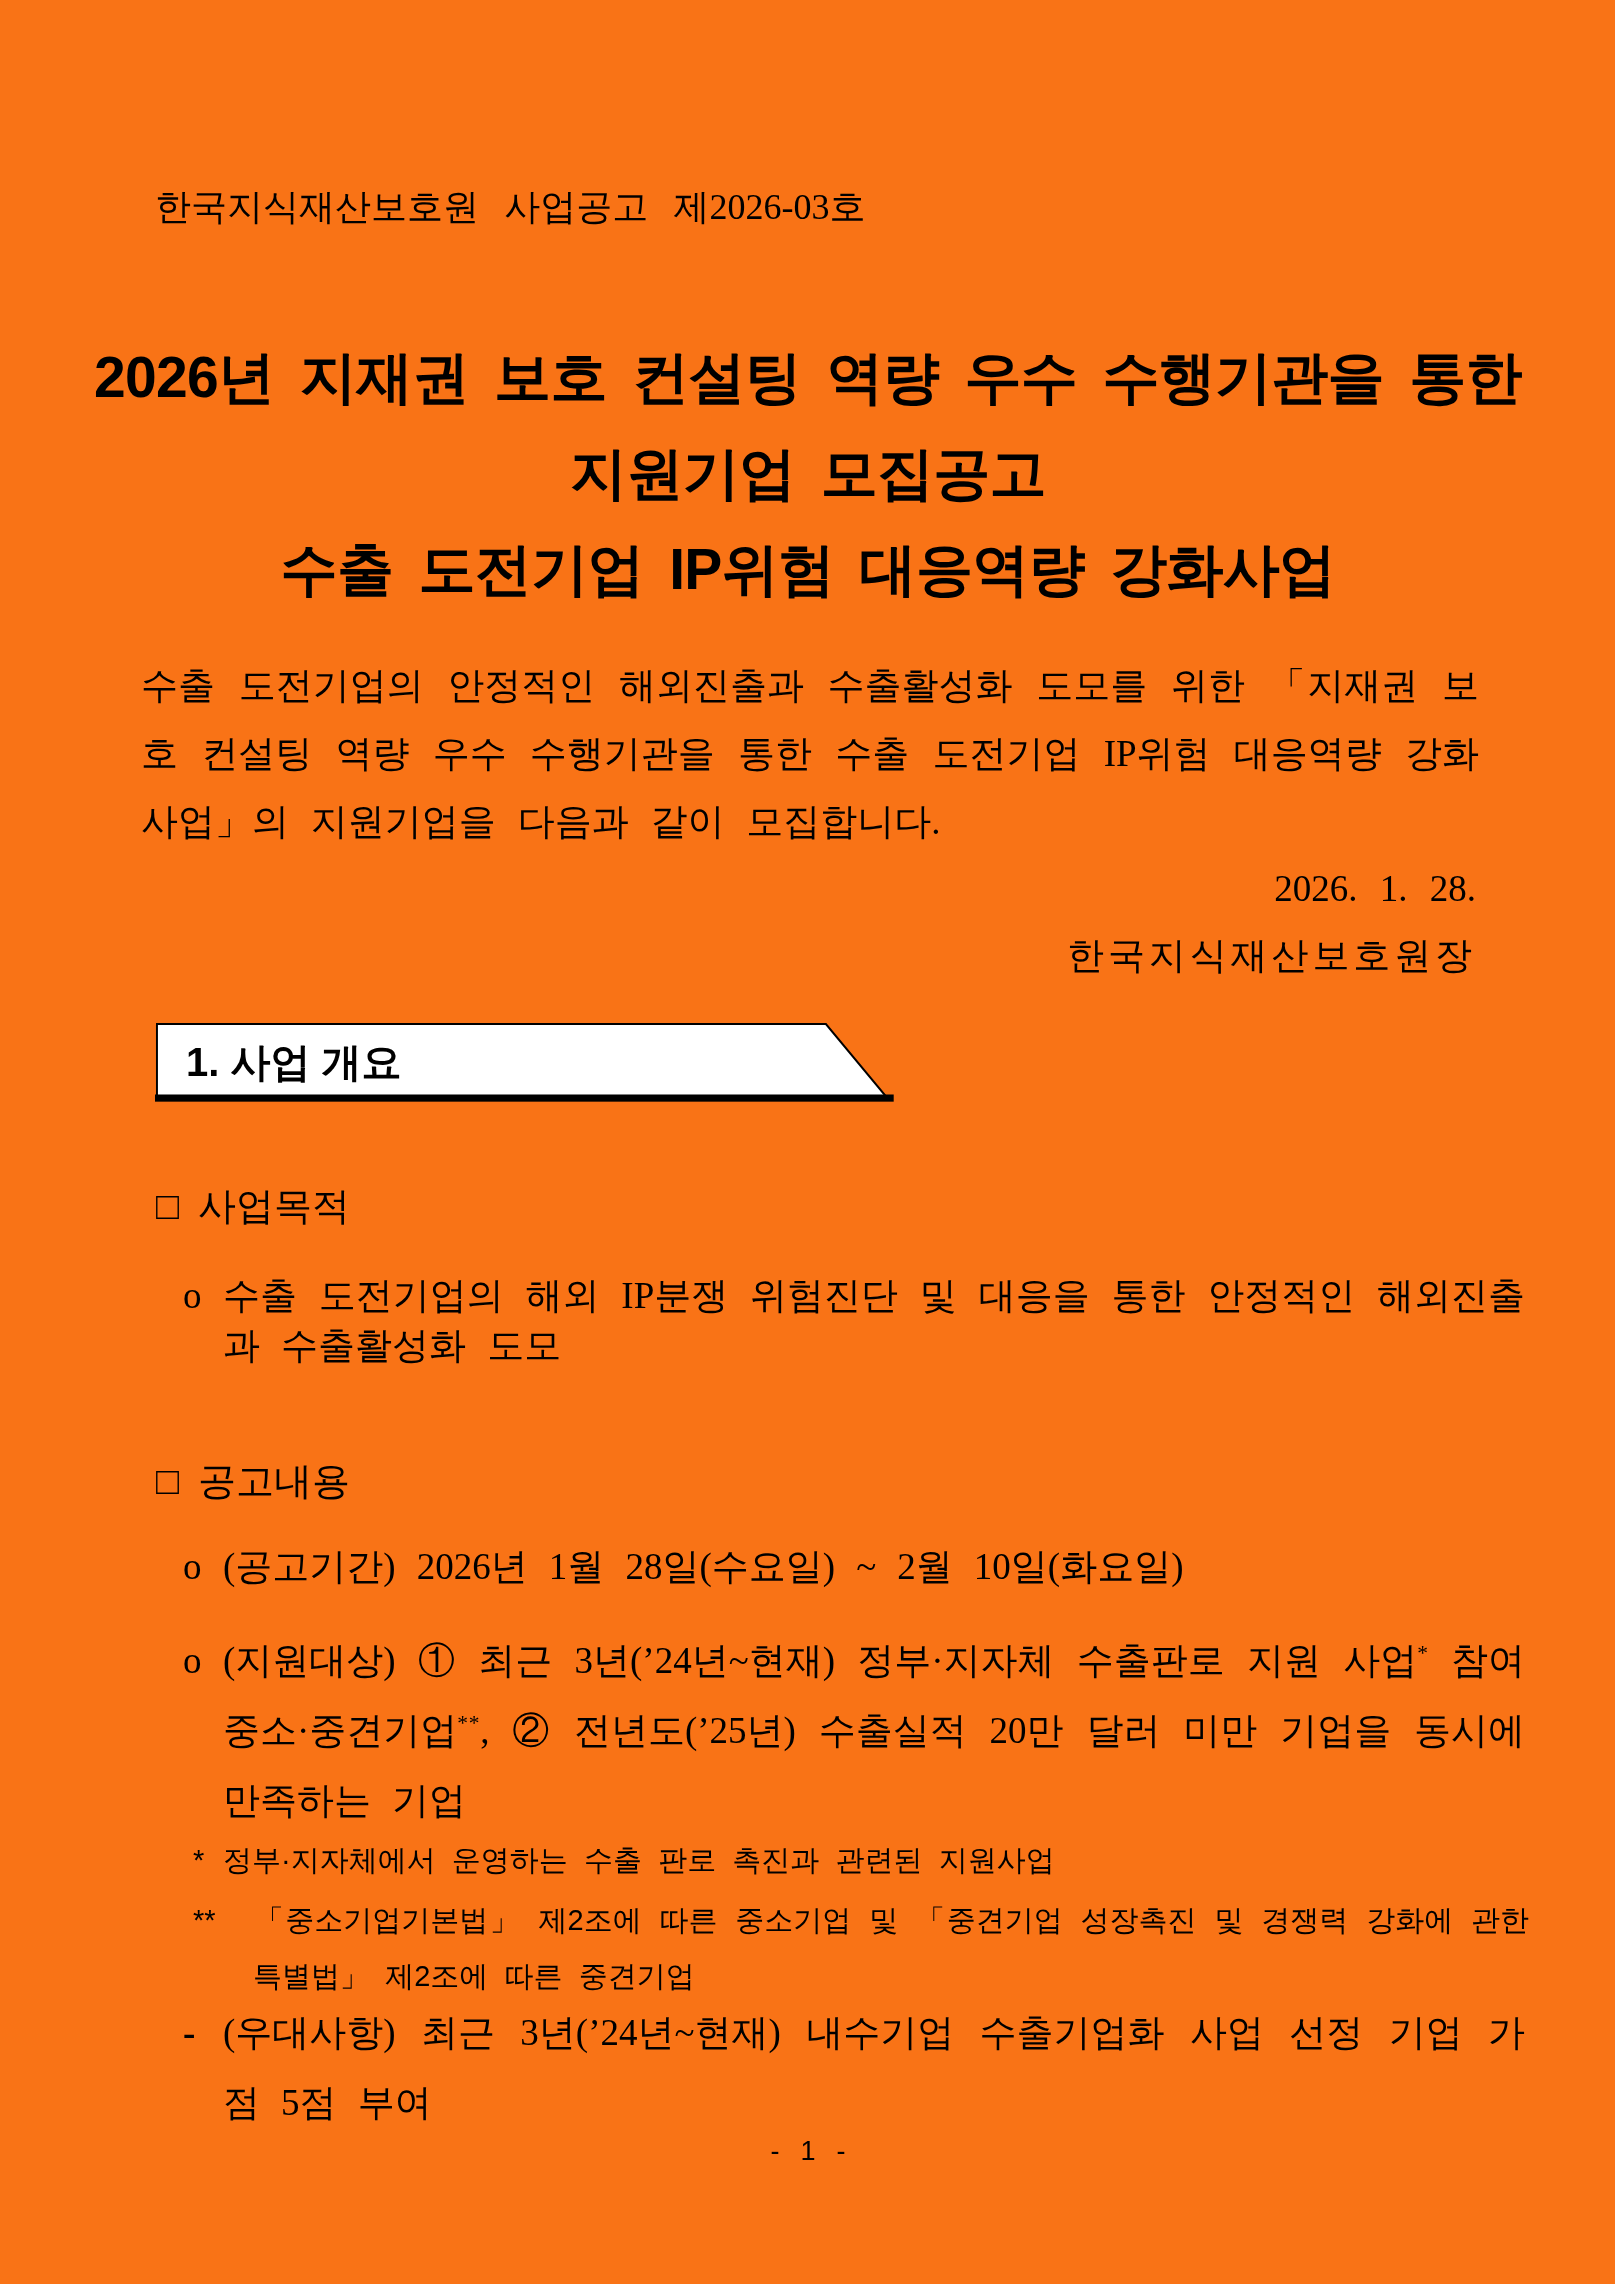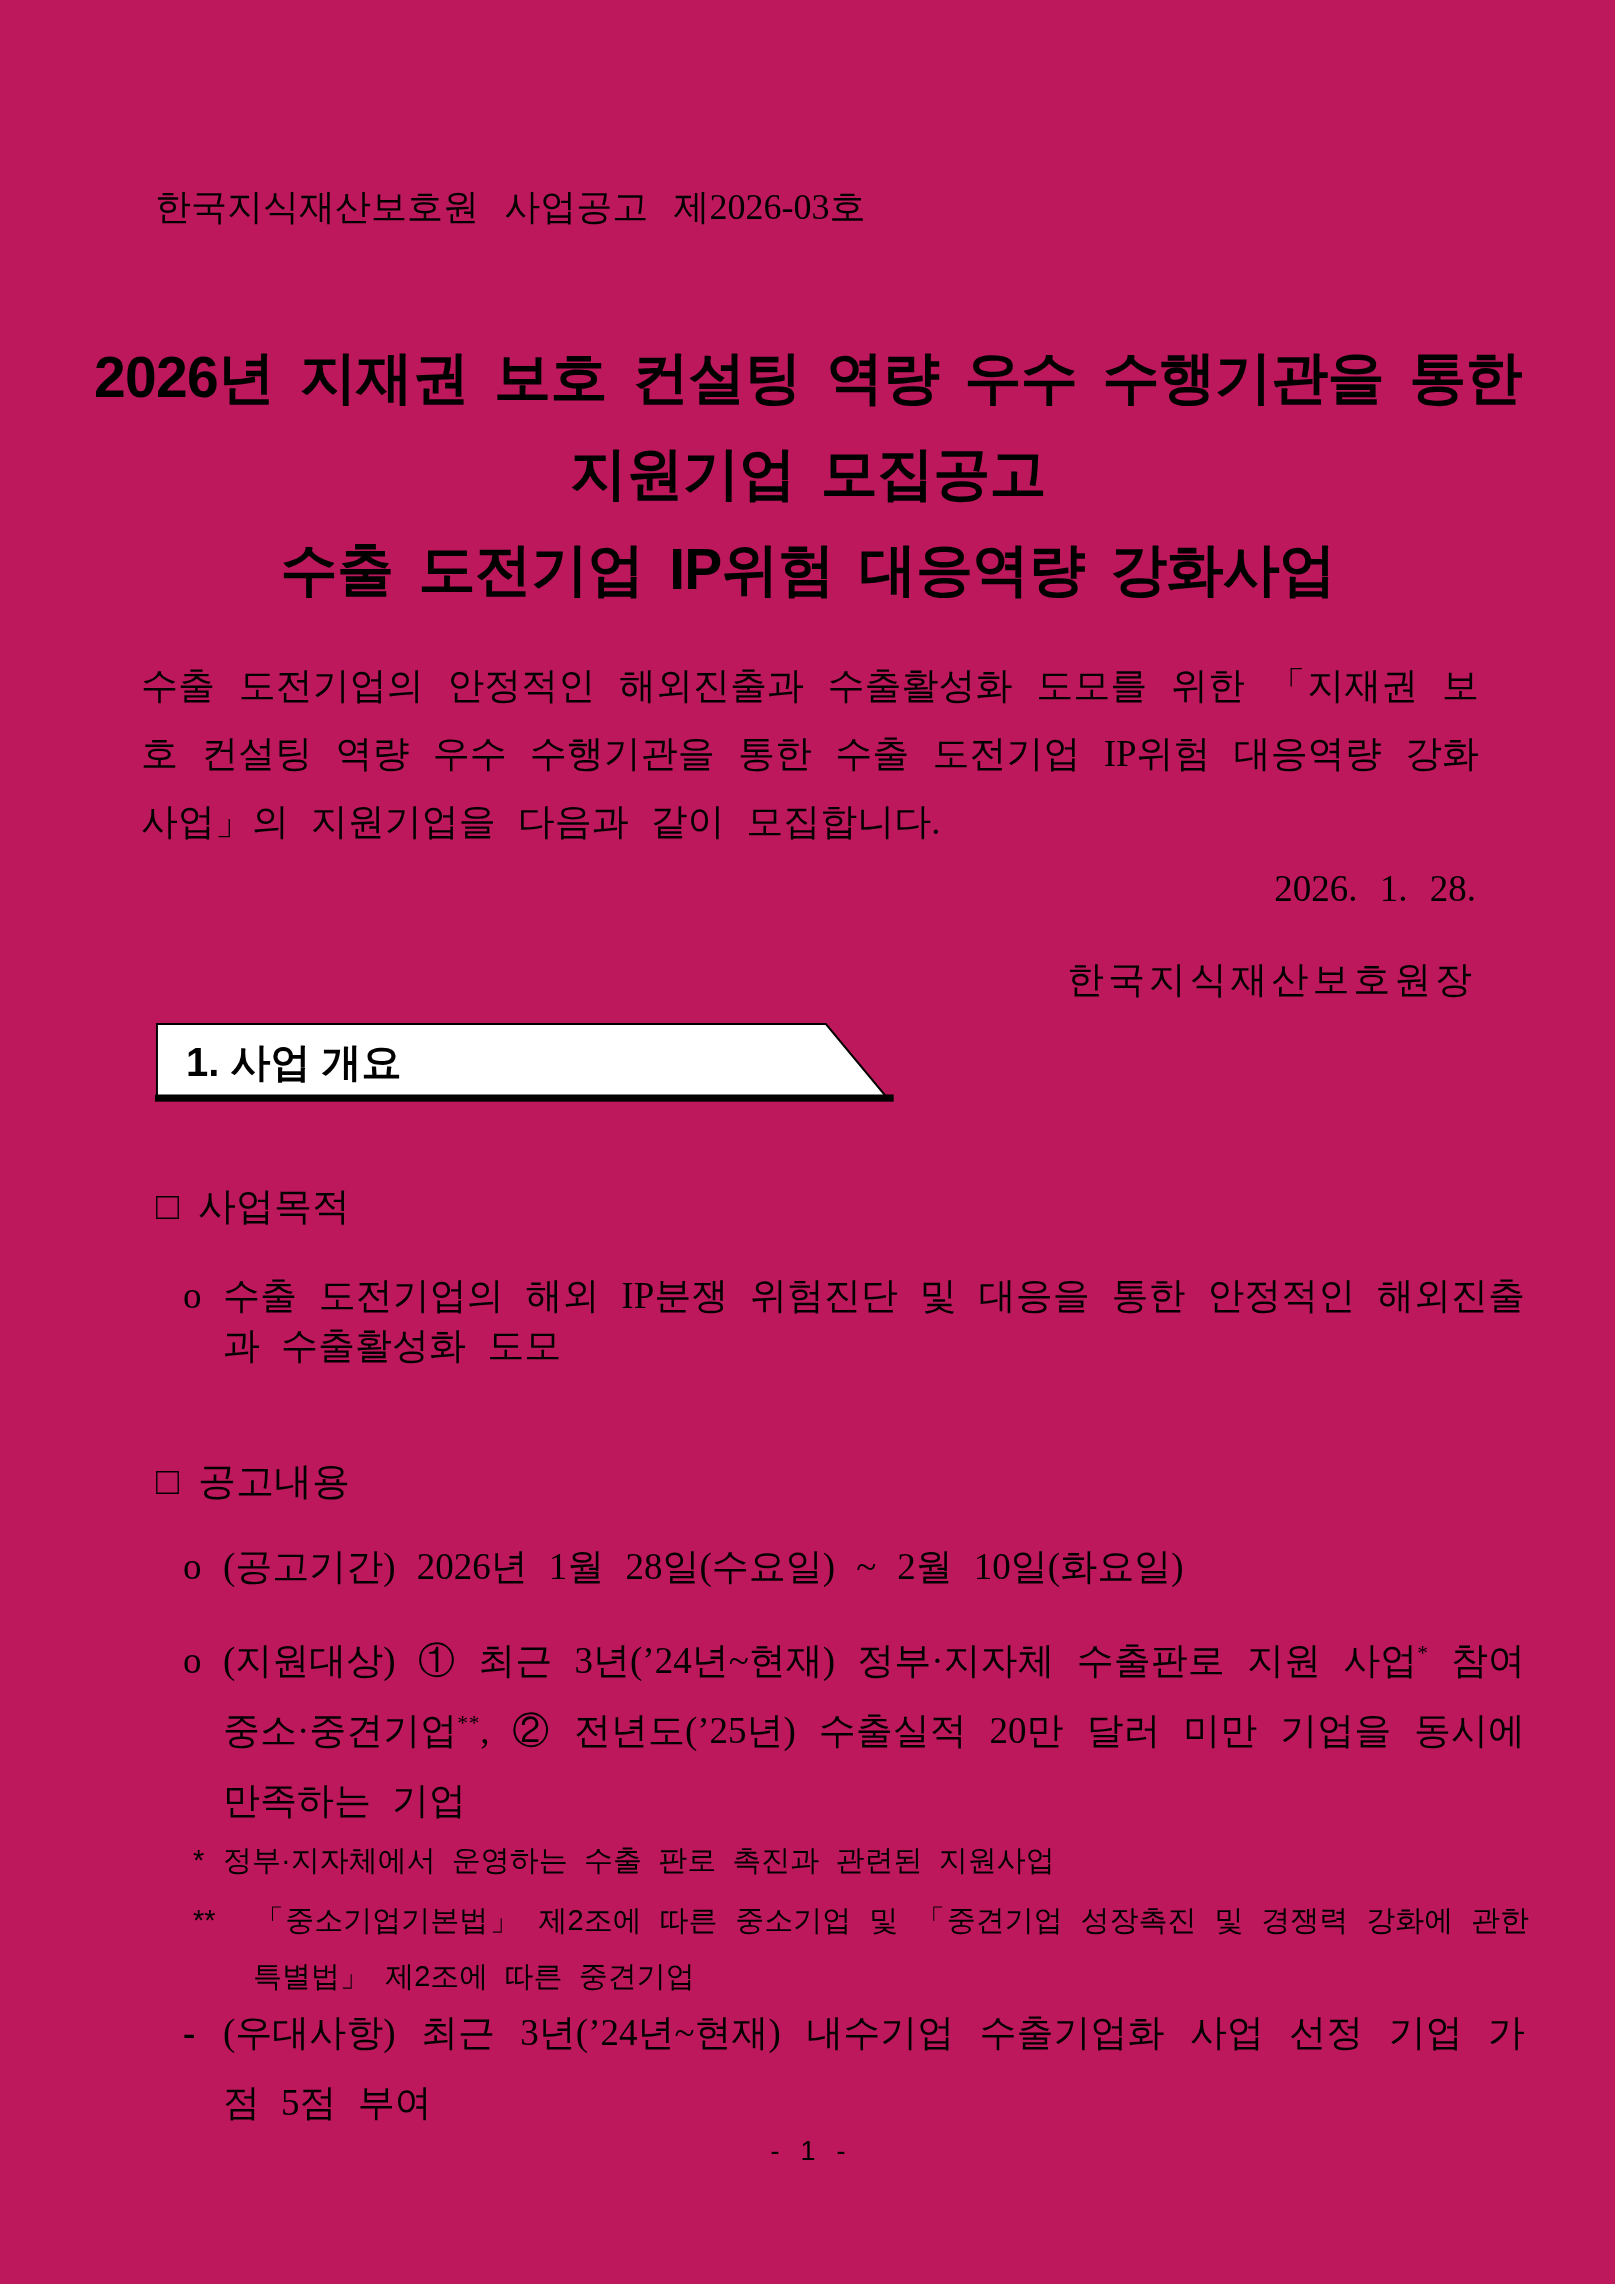--- a/index.html
+++ b/index.html
@@ -1,19 +1,19 @@
 <!DOCTYPE html>
 <html style="font-size:10.4px"><head>
 <meta charset="utf-8">
 <style>
   html,body{margin:0;padding:0;background:#888;}
   #page{
     position:relative;
     width:1616px;height:2284px;
-    background:#be185d;
+    background:#f97316;
     color:#000;
     font-family:"Liberation Serif","DejaVu Serif",serif;
     overflow:hidden;
   }
   .abs{position:absolute;}
   .doc-number{
     left:155px;top:184px;
     font-size:36px;line-height:47px;
     word-spacing:0.45em;
     white-space:nowrap;
@@ -36,21 +36,21 @@
   .date-line{
     right:140px;top:866px;
     font-size:37px;line-height:46px;
     word-spacing:0.35em;
     text-align:left;white-space:nowrap;
   }
   .signature{
     right:140px;top:933px;
     font-size:37px;line-height:46px;
     letter-spacing:3.9px;
-    text-align:right;white-space:nowrap;margin-top:24px;
+    text-align:right;white-space:nowrap;
   }
   .banner{left:155px;top:1022px;width:740px;height:85px;}
   .banner svg{position:absolute;left:0;top:0;}
   .banner-label{
     position:absolute;left:31px;top:19.6px;
     font-family:"Liberation Sans","DejaVu Sans",sans-serif;
     font-weight:bold;
     font-size:40px;line-height:40px;
     letter-spacing:0;
     white-space:nowrap;

